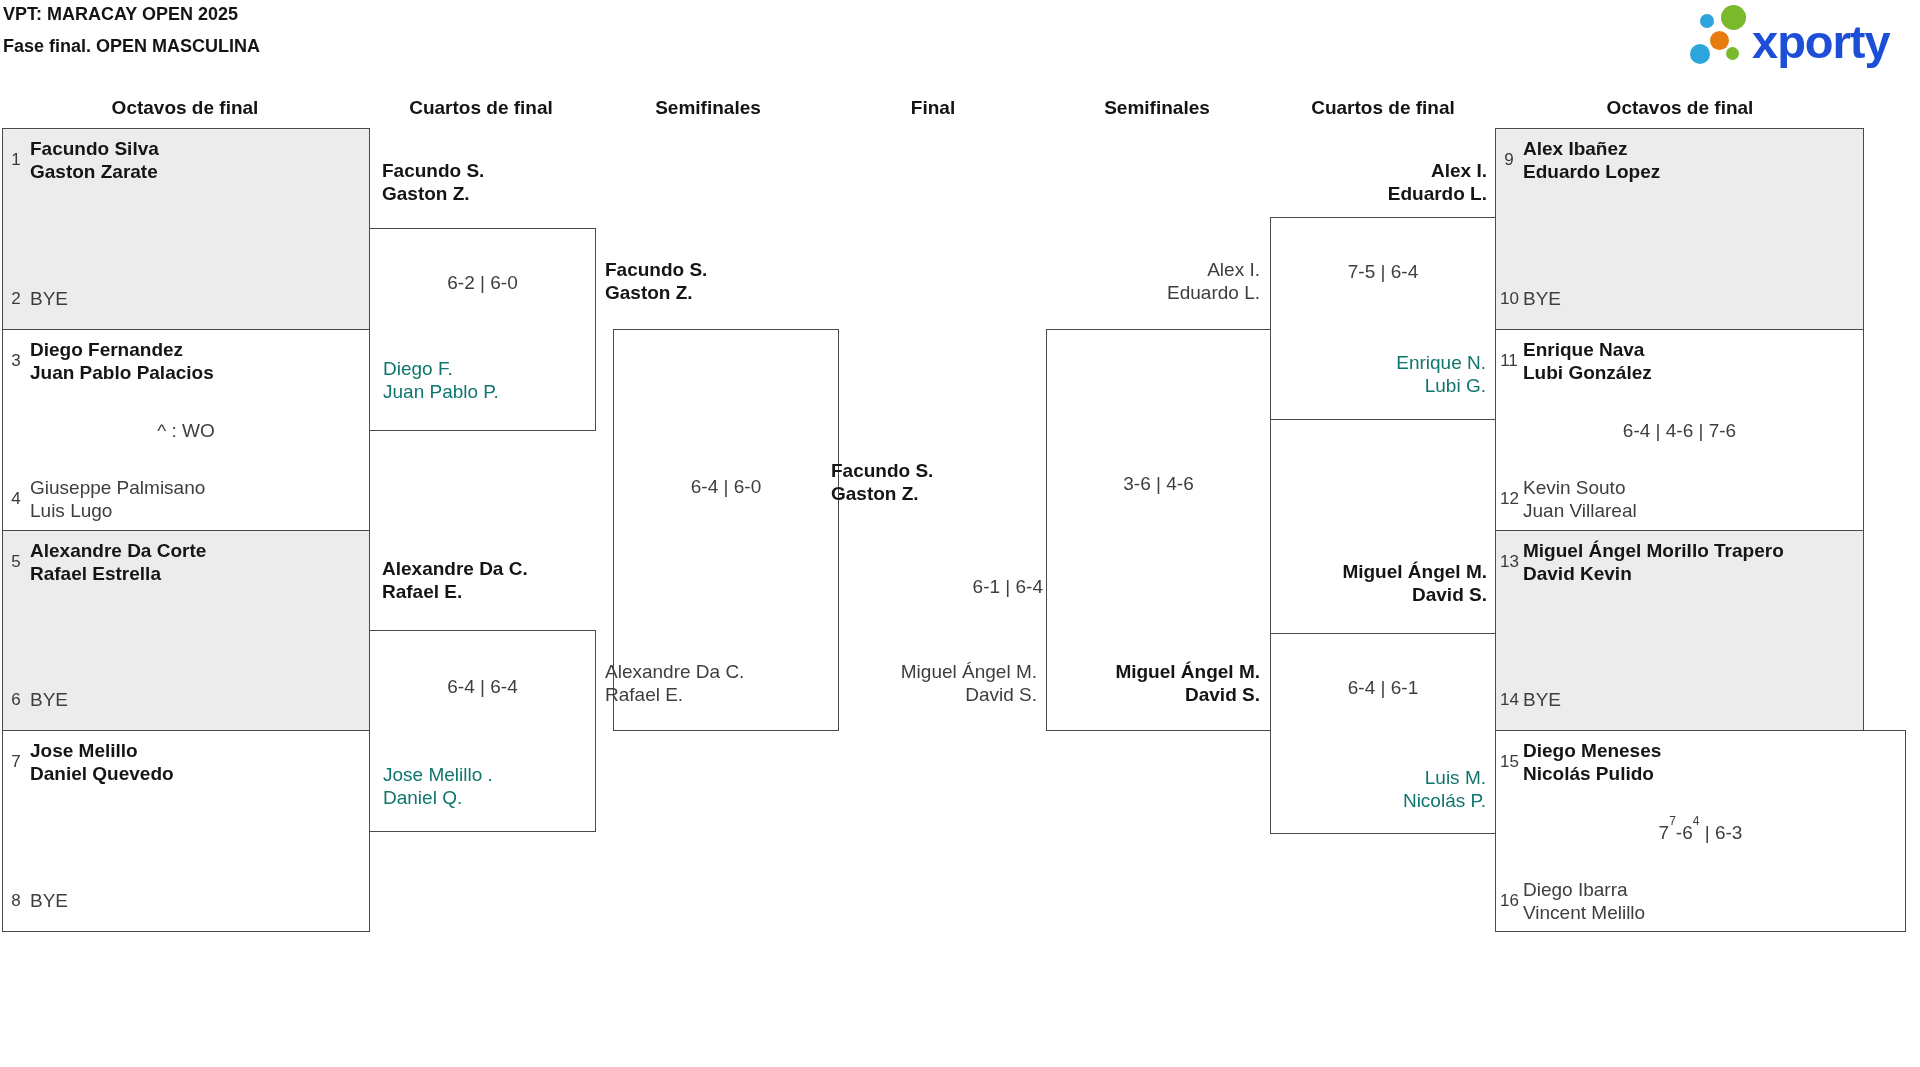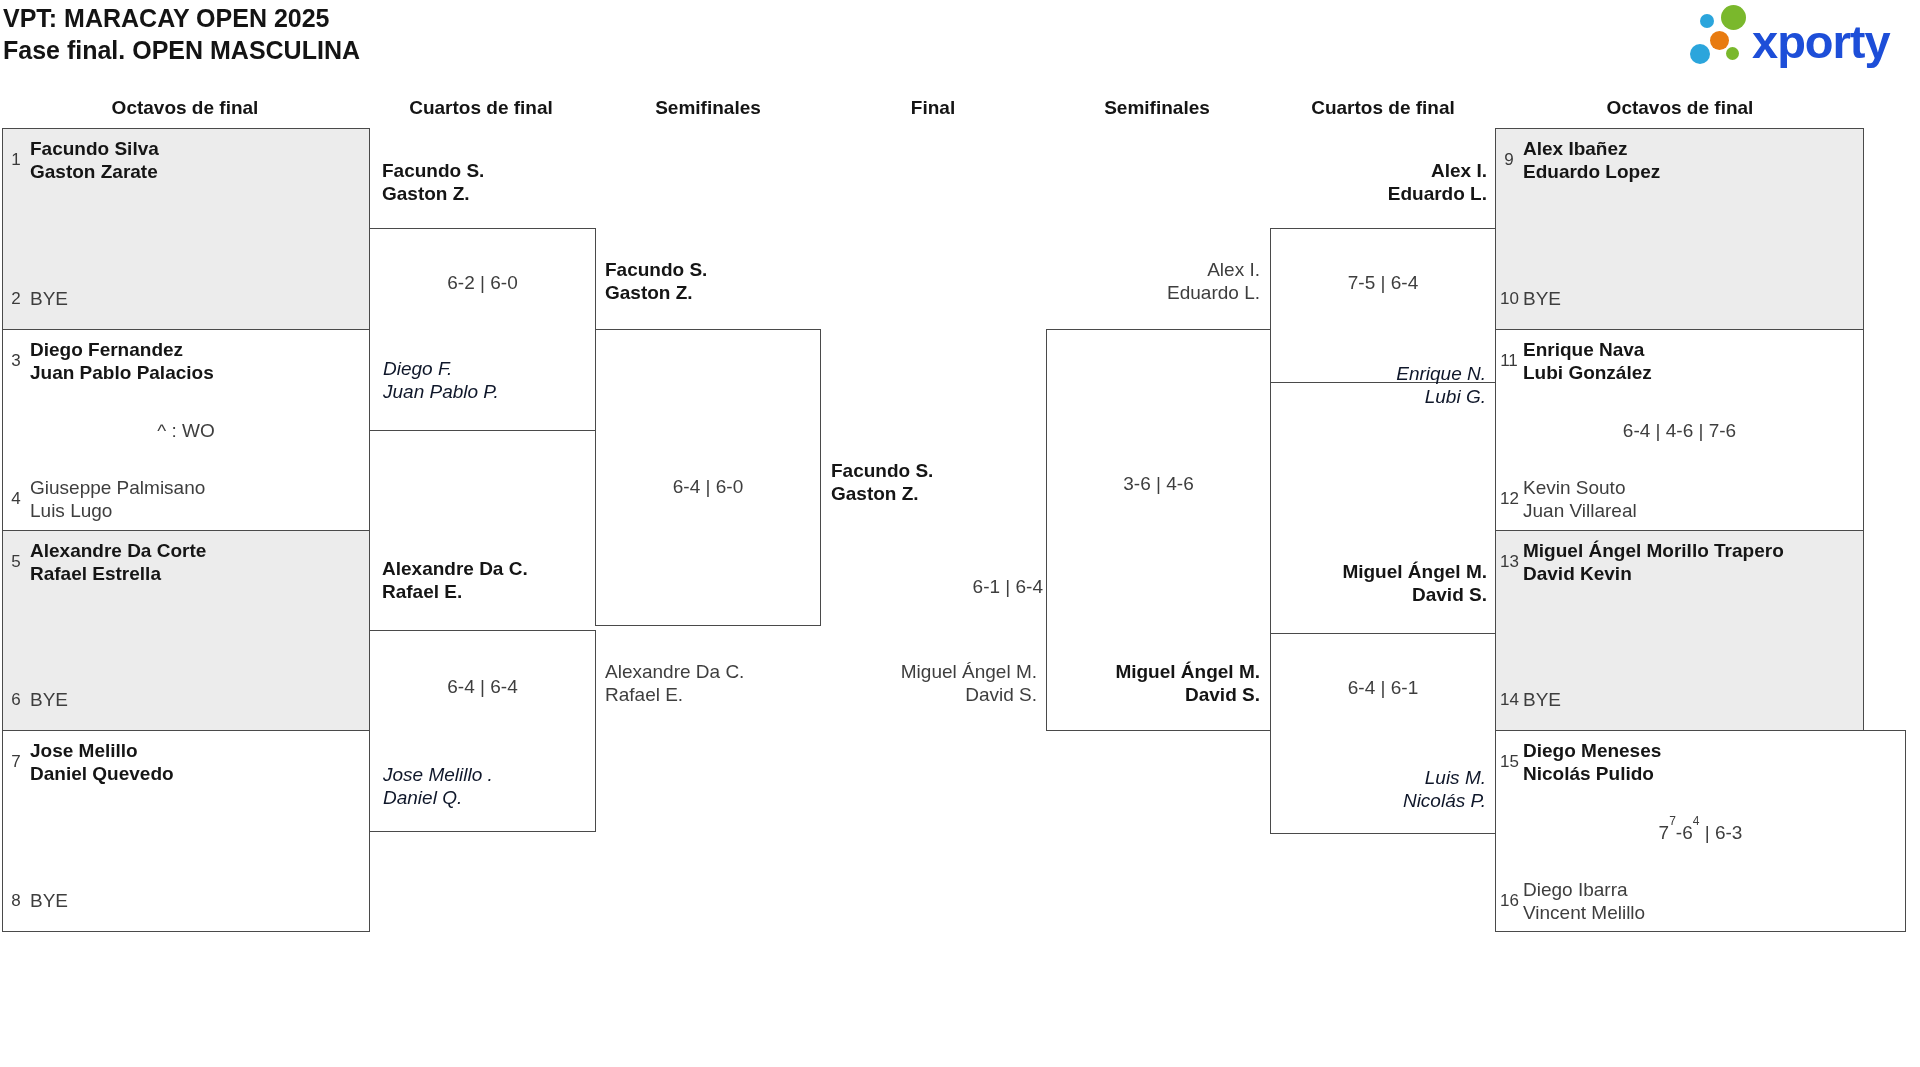--- a/index.html
+++ b/index.html
@@ -1,33 +1,33 @@
 <!DOCTYPE html>
 <html><head>
 <meta charset="utf-8">
 <style>
   html,body{margin:0;padding:0;}
   body{
     width:1920px;height:1067px;position:relative;background:#ffffff;
     font-family:"Liberation Sans",sans-serif;overflow:hidden;color:#222;
   }
-  .title-line{position:absolute;left:3px;font-size:25px;font-weight:700;color:#141414;white-space:nowrap;}
+  .title-line{position:absolute;left:3px;font-size:18px;font-weight:700;color:#141414;white-space:nowrap;}
   .hdr{position:absolute;top:97px;width:260px;text-align:center;font-size:19px;font-weight:700;color:#141414;white-space:nowrap;}
   .box{position:absolute;background:#fff;border:1px solid #4a4a4a;box-sizing:border-box;}
   .box.gray{background:#ececec;}
   .slot{position:absolute;display:flex;align-items:center;}
   .seed{width:18px;margin-right:5px;text-align:center;font-size:17px;color:#3a3a3a;flex:none;}
   .nm{font-size:19px;line-height:23px;color:#3e3e3e;white-space:nowrap;}
   .nm.w{font-weight:700;color:#151515;}
   .score{position:absolute;left:0;right:0;text-align:center;font-size:19px;color:#3e3e3e;white-space:nowrap;}
   .lbl{position:absolute;font-size:19px;line-height:23px;color:#3e3e3e;white-space:nowrap;}
   .lbl.w{font-weight:700;color:#151515;}
   .lbl.r{text-align:right;}
   .lbl.c{text-align:right;}
-  .loser-in{position:absolute;font-size:19px;line-height:23px;color:#0f172a;white-space:nowrap;font-style:italic;}
+  .loser-in{position:absolute;font-size:19px;line-height:23px;color:#0f766e;white-space:nowrap;}
   .loser-in.r{text-align:right;}
   sup.tb{font-size:12px;position:relative;top:-7px;}
   .dot{position:absolute;border-radius:50%;}
   .logo-text{position:absolute;left:1752px;top:14px;font-size:47px;font-weight:700;letter-spacing:-1px;white-space:nowrap;}
 </style>
 </head>
 <body>
 
 <div>
 
@@ -128,21 +128,21 @@
     <div class="loser-in" style="left:13px;top:132px">
       <div>Jose Melillo .</div>
       <div>Daniel Q.</div>
     </div>
   </div>
   <div class="lbl w" style="left:382px;top:557px">
     <div>Alexandre Da C.</div>
     <div>Rafael E.</div>
   </div>
 
-  <div class="box" style="left:595px;top:329px;width:226px;height:297px">
+  <div class="box" style="left:613px;top:329px;width:226px;height:402px">
     <div class="score" style="top:146px">6-4 | 6-0</div>
   </div>
   <div class="lbl w" style="left:605px;top:258px">
     <div>Facundo S.</div>
     <div>Gaston Z.</div>
   </div>
   <div class="lbl" style="left:605px;top:660px">
     <div>Alexandre Da C.</div>
     <div>Rafael E.</div>
   </div>
@@ -162,21 +162,21 @@
   </div>
   <div class="lbl r" style="right:660px;top:258px">
     <div>Alex I.</div>
     <div>Eduardo L.</div>
   </div>
   <div class="lbl r w" style="right:660px;top:660px">
     <div>Miguel Ángel M.</div>
     <div>David S.</div>
   </div>
 
-  <div class="box" style="left:1270px;top:228px;width:226px;height:155px">
+  <div class="box" style="left:1270px;top:217px;width:226px;height:203px">
     <div class="score" style="top:43px">7-5 | 6-4</div>
     <div class="loser-in r" style="right:9px;top:133px">
       <div>Enrique N.</div>
       <div>Lubi G.</div>
     </div>
   </div>
   <div class="lbl r w" style="right:433px;top:159px">
     <div>Alex I.</div>
     <div>Eduardo L.</div>
   </div>

